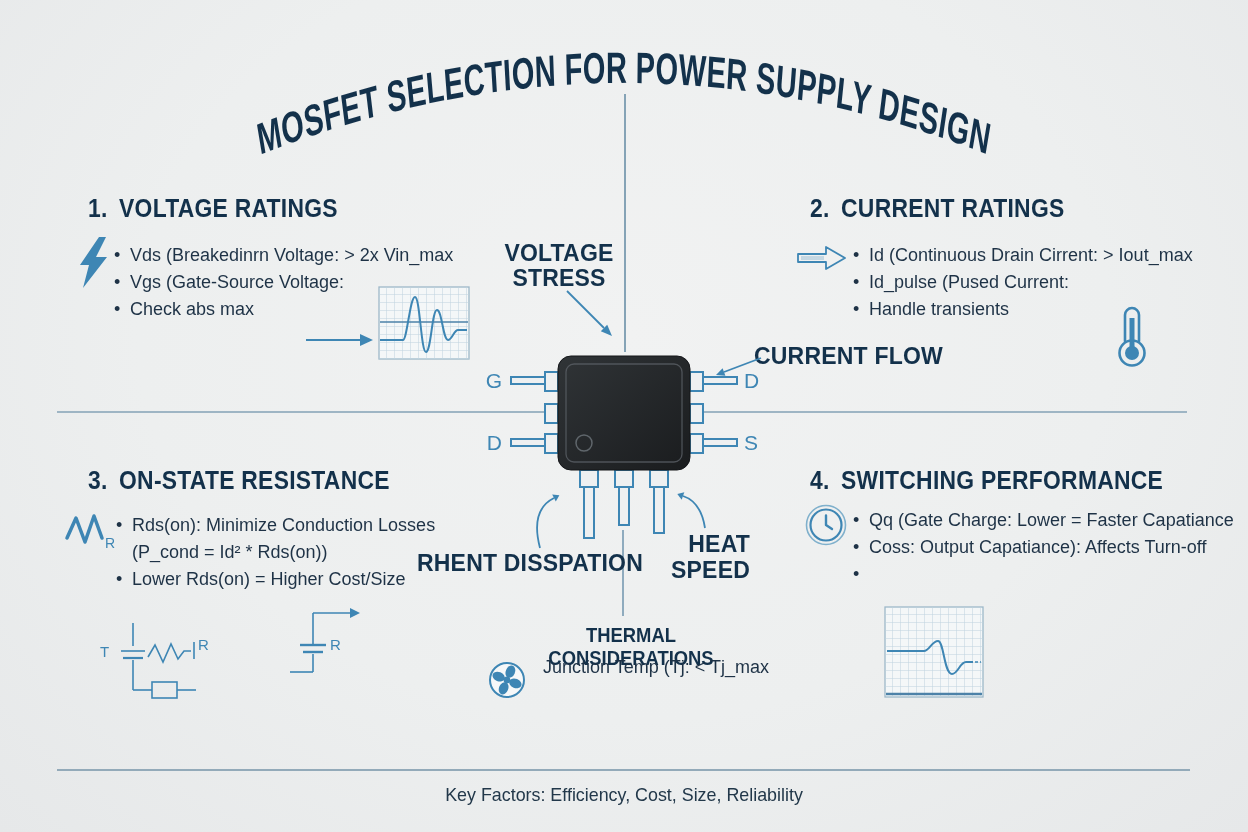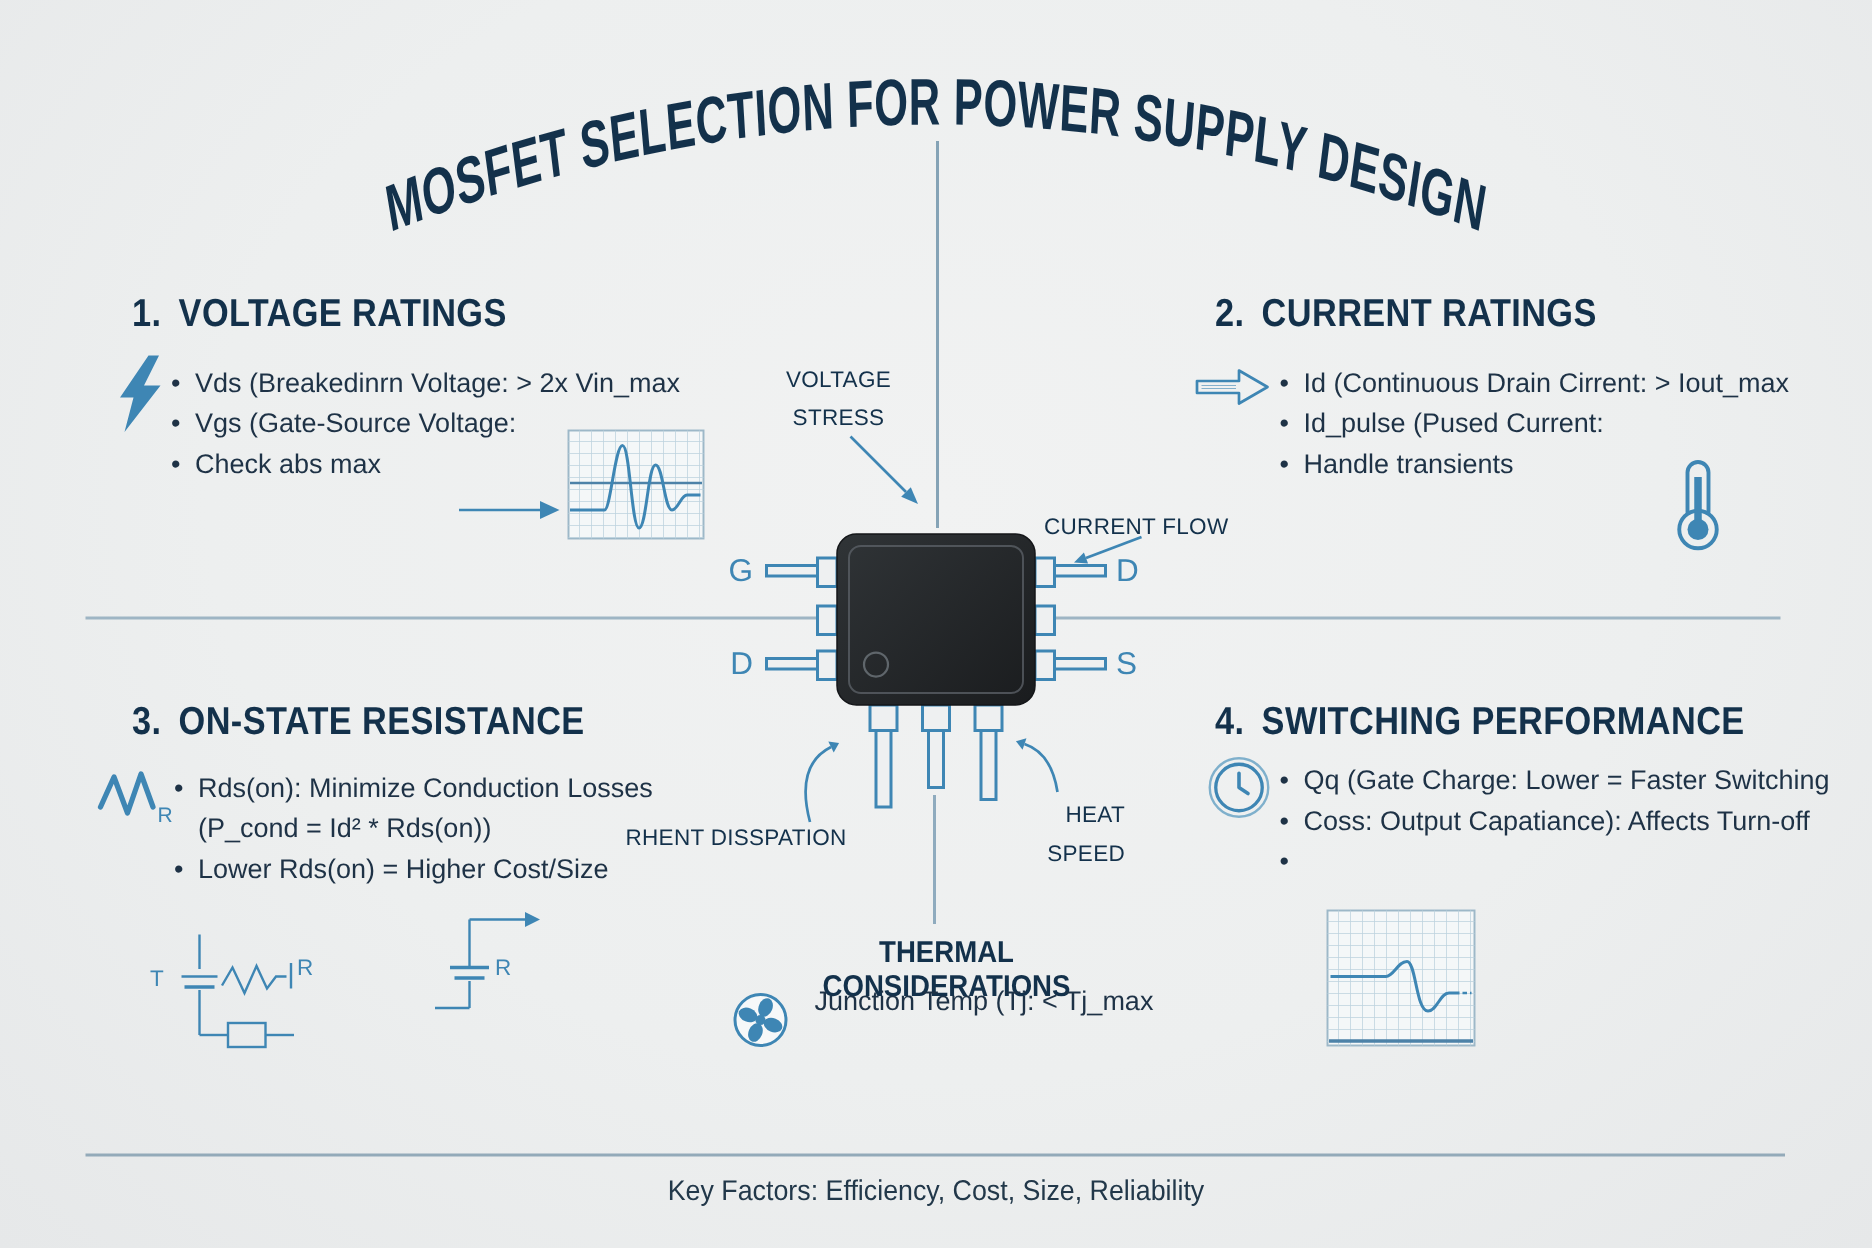--- a/index.html
+++ b/index.html
@@ -10,21 +10,21 @@
   }
   .abs{position:absolute;}
   .hline{position:absolute;height:2px;background:#9eb5c4;}
   .vline{position:absolute;width:2px;background:#85a3b6;}
   .sec-head{display:flex;gap:13px;font-weight:bold;font-size:26px;letter-spacing:.3px;
     color:#13314b;transform:scaleX(.88);transform-origin:0 50%;white-space:nowrap;}
   .rows{font-size:18px;color:#1e3246;line-height:27px;white-space:nowrap;}
   .row{display:flex;}
   .dot{width:16px;color:#1e3246;}
   .indent{padding-left:16px;text-align:right;}
-  .callout{font-weight:normal;font-size:15px;color:#13314b;letter-spacing:.2px;white-space:nowrap;}
+  .callout{font-weight:bold;font-size:23px;color:#13314b;letter-spacing:.2px;white-space:nowrap;}
   .center{text-align:center;}
   .pinlabel{font-size:21px;color:#3e86b4;font-weight:500;}
   .thermal-head{font-weight:bold;font-size:20px;color:#13314b;transform:scaleX(.92);transform-origin:50% 50%;}
   .footer-text{font-size:19px;color:#22384a;transform:scaleX(.94);transform-origin:50% 50%;}
   svg{display:block;}
   .title-svg{transform:scaleX(.66);transform-origin:0 0;}
 </style>
 </head>
 <body>
 
@@ -150,21 +150,21 @@
 
   <div class="abs callout center" style="left:500px;top:241px;width:118px;line-height:25px;">
     <div>VOLTAGE</div>
     <div>STRESS</div>
   </div>
   <svg class="abs" style="left:560px;top:286px;" width="62" height="56">
     <line x1="7" y1="5" x2="44" y2="42" stroke="#3e86b4" stroke-width="1.8"></line>
     <polygon points="52,50 40.8,45.2 47.2,38.8" fill="#3e86b4"></polygon>
   </svg>
 
-  <div class="abs callout" style="left:696px;top:343px;">CURRENT FLOW</div>
+  <div class="abs callout" style="left:754px;top:343px;">CURRENT FLOW</div>
   <svg class="abs" style="left:704px;top:352px;" width="64" height="28">
     <line x1="57" y1="6" x2="20" y2="20" stroke="#3e86b4" stroke-width="1.8"></line>
     <polygon points="12,23 18.6,16.3 21.4,23.7" fill="#3e86b4"></polygon>
   </svg>
 
   <div class="abs callout" style="left:417px;top:550px;">RHENT DISSPATION</div>
   <svg class="abs" style="left:518px;top:488px;" width="58" height="64">
     <path d="M22,60 Q12,22 36,10" fill="none" stroke="#3e86b4" stroke-width="1.8"></path>
     <polygon points="41.4,7.3 37.8,13.6 34.2,6.4" fill="#3e86b4"></polygon>
   </svg>
@@ -229,21 +229,21 @@
     <span>SWITCHING PERFORMANCE</span>
   </div>
   <svg class="abs" style="left:805px;top:504px;" width="42" height="42">
     <circle cx="21" cy="21" r="19.5" fill="none" stroke="#7fb0cc" stroke-width="1.6"></circle>
     <circle cx="21" cy="21" r="15.5" fill="none" stroke="#3e86b4" stroke-width="2.2"></circle>
     <path d="M21,21 V11.5 M21,21 L27,25" stroke="#3e86b4" stroke-width="2.4" stroke-linecap="round" fill="none"></path>
   </svg>
   <div class="abs rows" style="left:853px;top:507px;">
     <div class="row">
       <span class="dot">•</span>
-      <span>Qq (Gate Charge: Lower = Faster Switching</span>
+      <span>Qq (Gate Charge: Lower = Faster Capatiance</span>
     </div>
     <div class="row">
       <span class="dot">•</span>
       <span>Coss: Output Capatiance): Affects Turn-off</span>
     </div>
     <div class="row">
       <span class="dot">•</span>
     </div>
   </div>
   <svg class="abs" style="left:884px;top:606px;" width="100" height="92">

